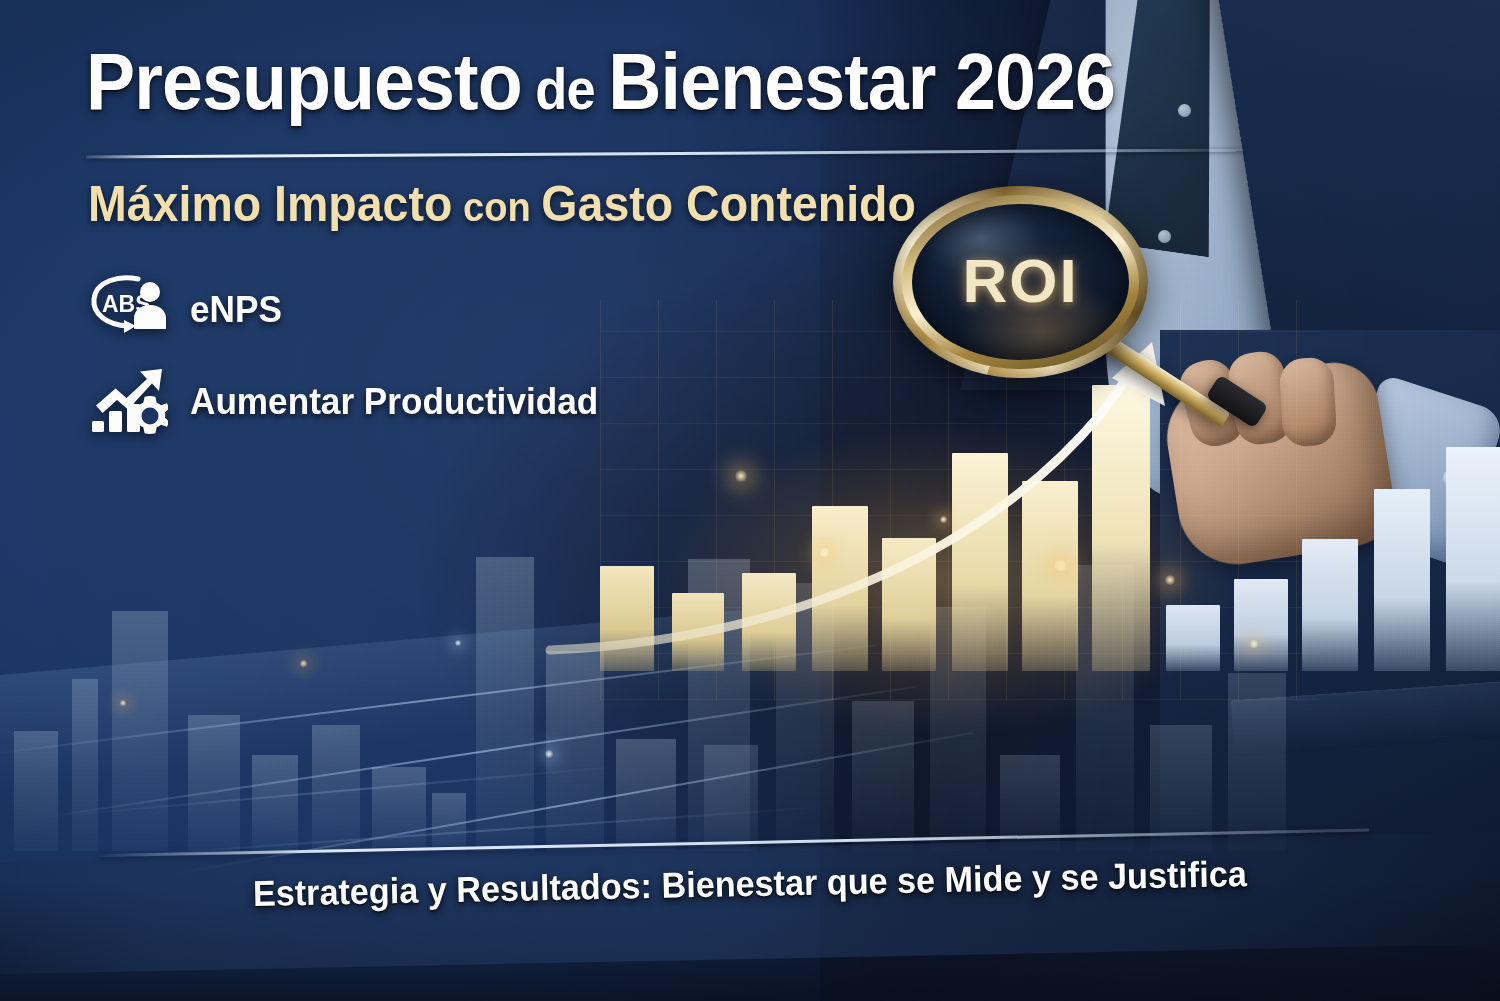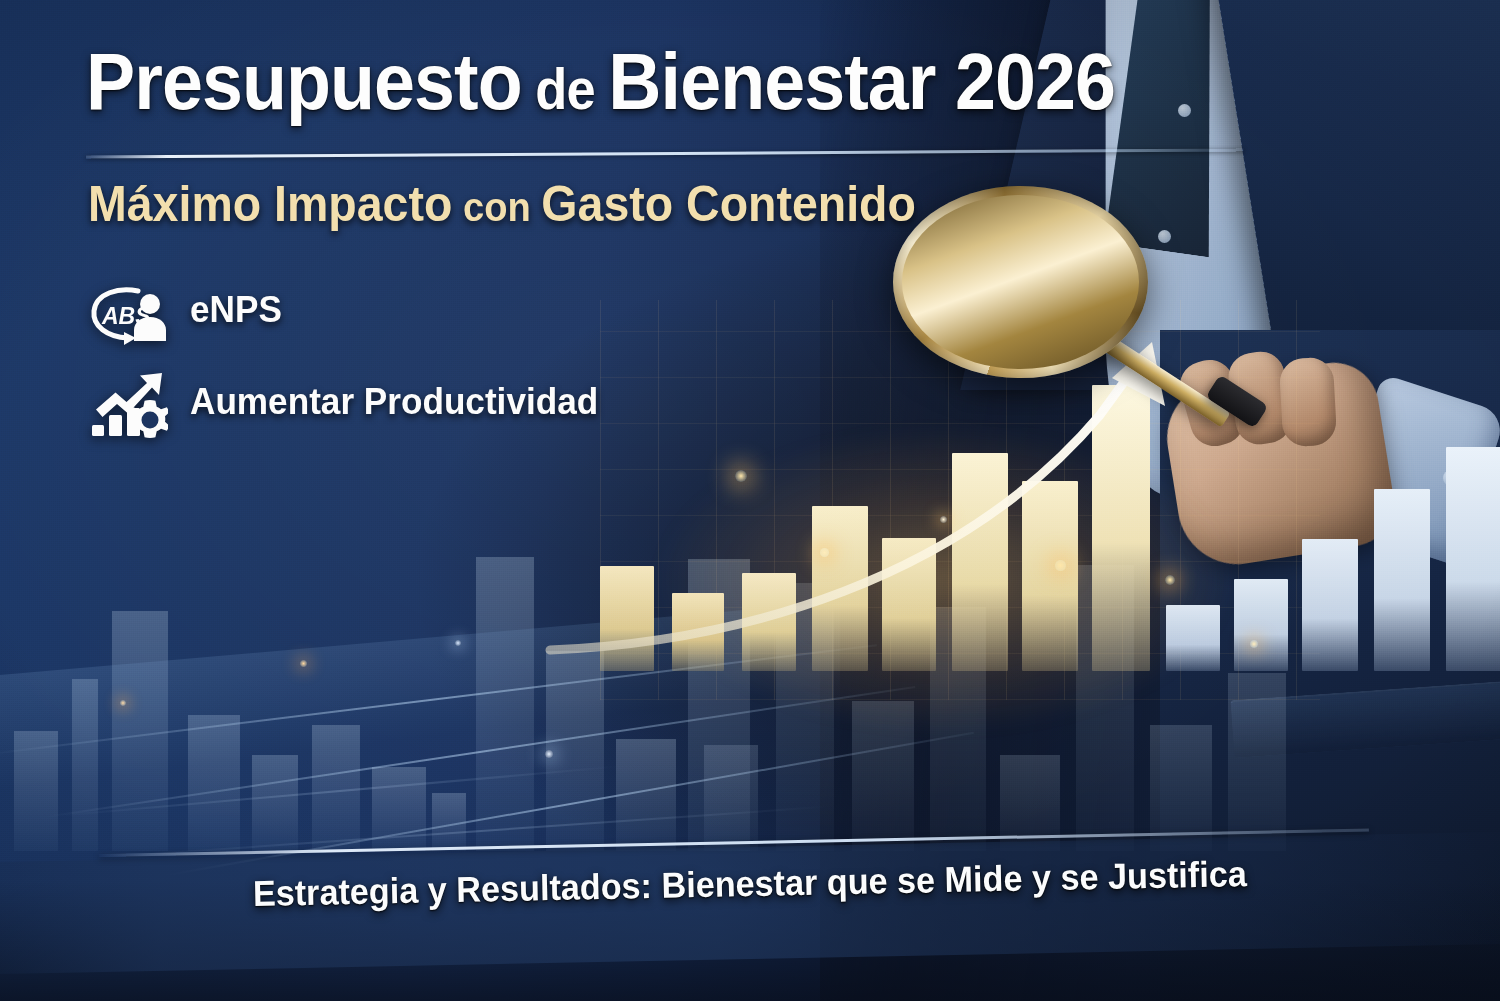--- a/index.html
+++ b/index.html
@@ -201,23 +201,22 @@
     font-size:50px;font-weight:bold;color:#f2dfae;
     white-space:nowrap;transform:scaleX(.93);transform-origin:left center;
     text-shadow:0 3px 8px rgba(0,0,0,.7);
   }
   .subtitle .sm{font-size:41px;}
 
   .bullets{position:absolute;left:80px;top:264px;width:700px;}
   .bullet{position:relative;height:92px;display:flex;align-items:center;}
   .bullet .bicon{
     width:96px;height:76px;flex:0 0 96px;
-    display:flex;align-items:flex-end;justify-content:center;
+    display:flex;align-items:flex-start;justify-content:center;
     filter:drop-shadow(0 3px 6px rgba(0,0,0,.6));
-    font-style:italic;
   }
   .bullet .blabel{
     font-size:37px;font-weight:bold;color:#fcfcfc;white-space:nowrap;
     transform:scaleX(.95);transform-origin:left center;
     text-shadow:0 3px 8px rgba(0,0,0,.75);
     margin-left:14px;
   }
 
   
   .banner-wrap{position:absolute;left:-30px;bottom:20px;width:1560px;height:180px;transform:rotate(-1.15deg);}
@@ -344,20 +343,23 @@
   <div class="noise"></div>
 
   <div class="diag" style="left:60px;  top:790px; width:560px; transform:rotate(-5deg);"></div>
   <div class="diag" style="left:130px; top:830px; width:700px; transform:rotate(-4deg);"></div>
 
   <div class="mag-handle"></div>
   <div class="mag-grip"></div>
   <div class="mag">
     <div class="mag-rim"></div>
     <div class="mag-rim2"></div>
+    <div class="mag-lens">
+      <span class="mag-roi">ROI</span>
+    </div>
   </div>
 
   <div class="title">
     <span>Presupuesto</span><span class="sm">&nbsp;<span>de</span>&nbsp;</span><span>Bienestar 2026</span>
   </div>
 
   <div class="rule"></div>
 
   <div class="subtitle">
     <span>Máximo Impacto</span><span class="sm">&nbsp;<span>con</span>&nbsp;</span><span>Gasto Contenido</span>

